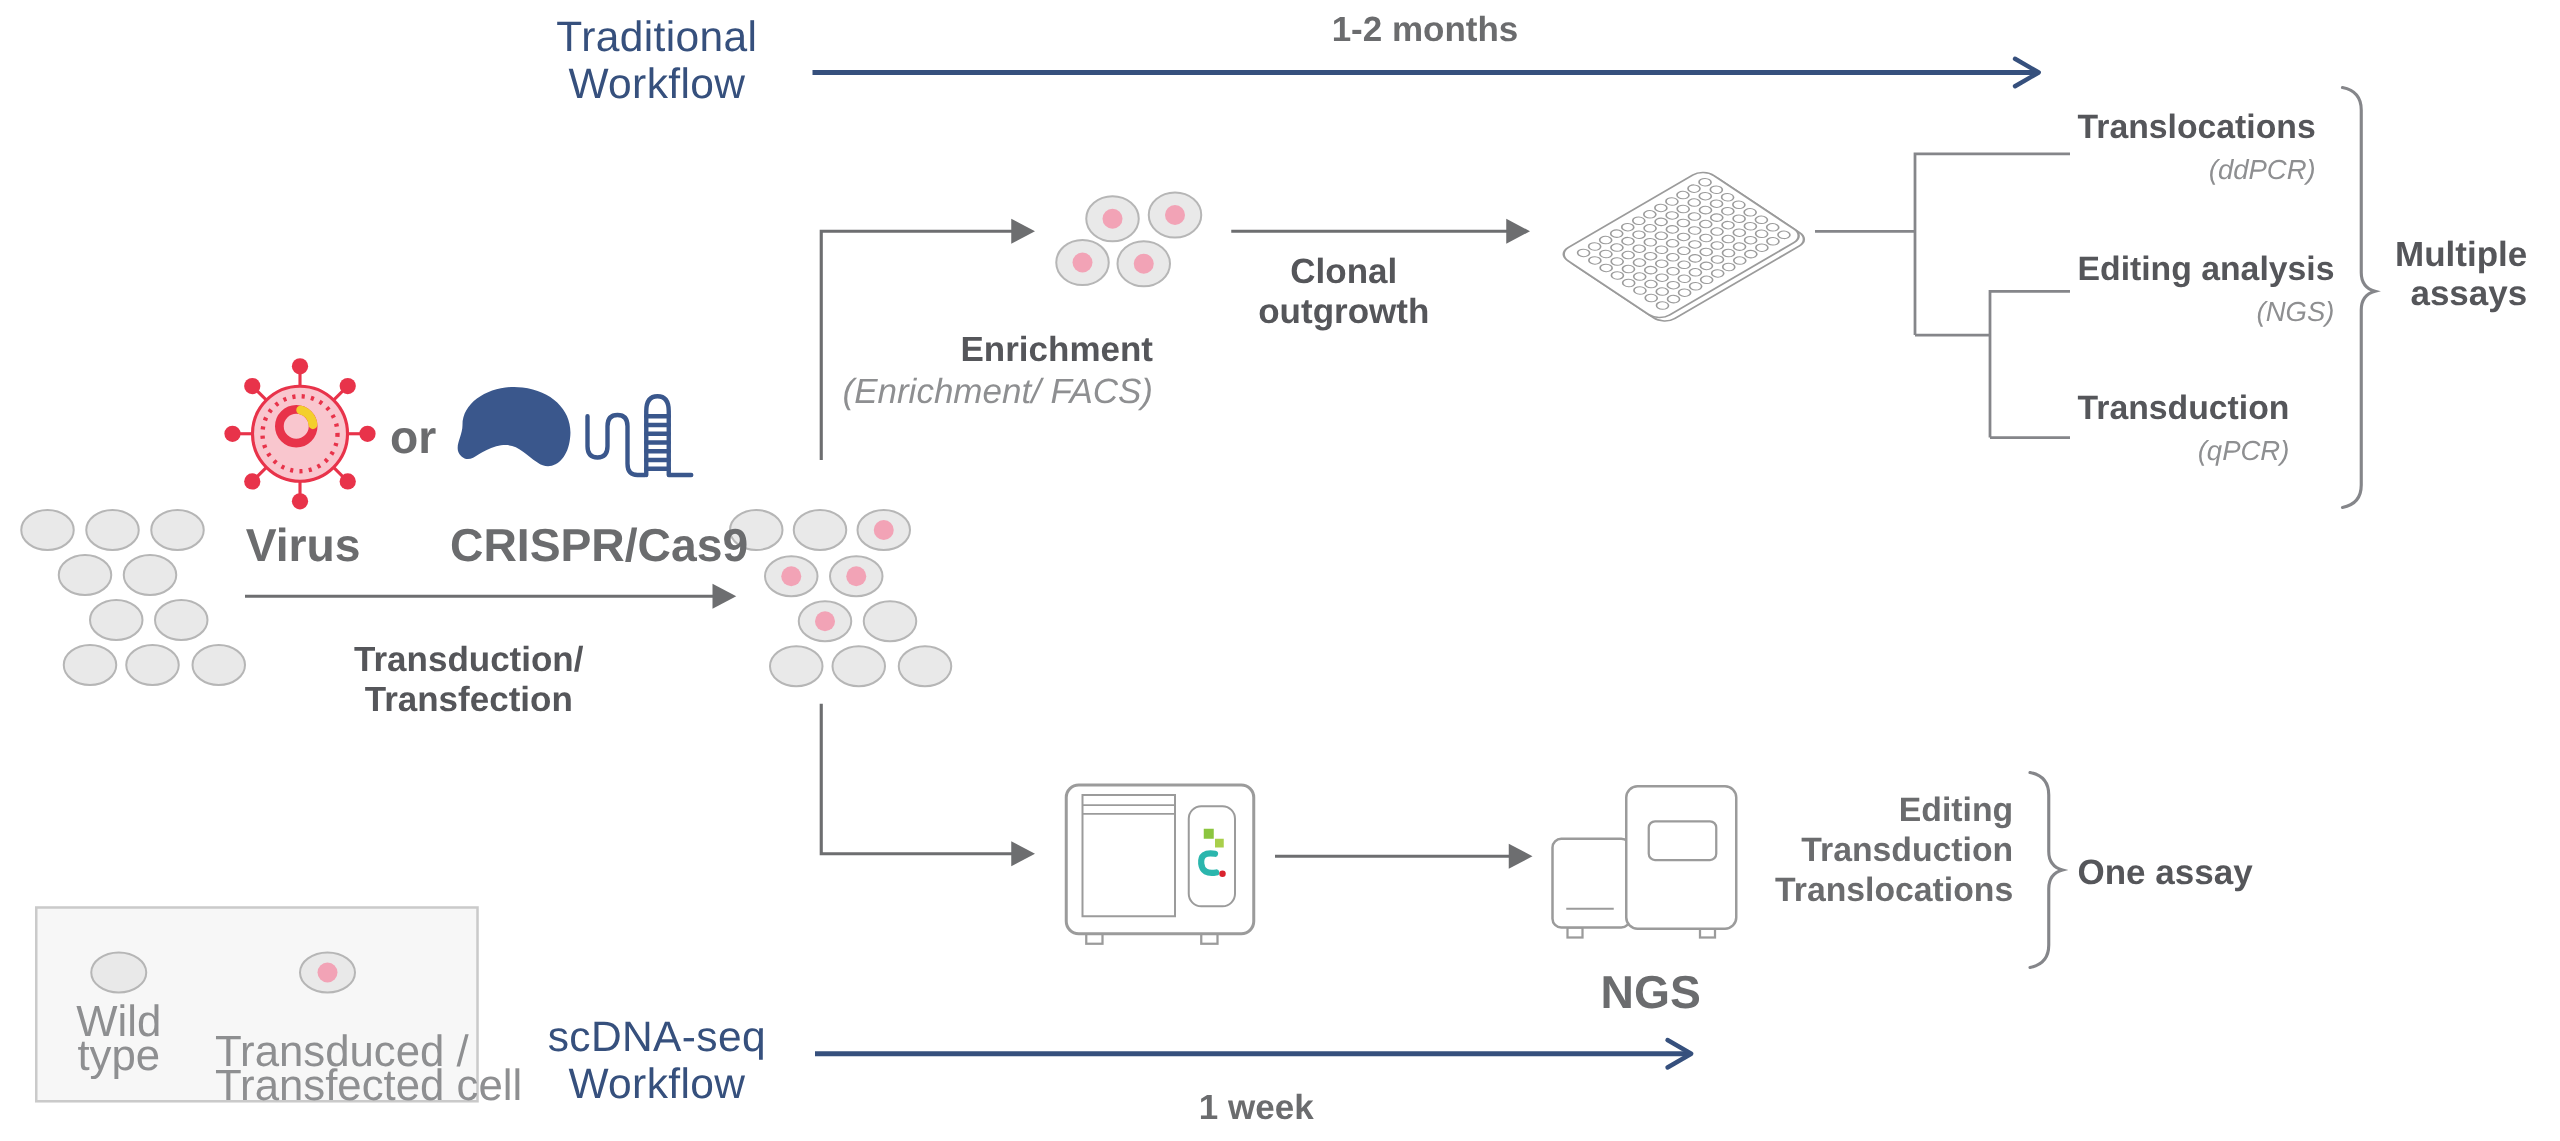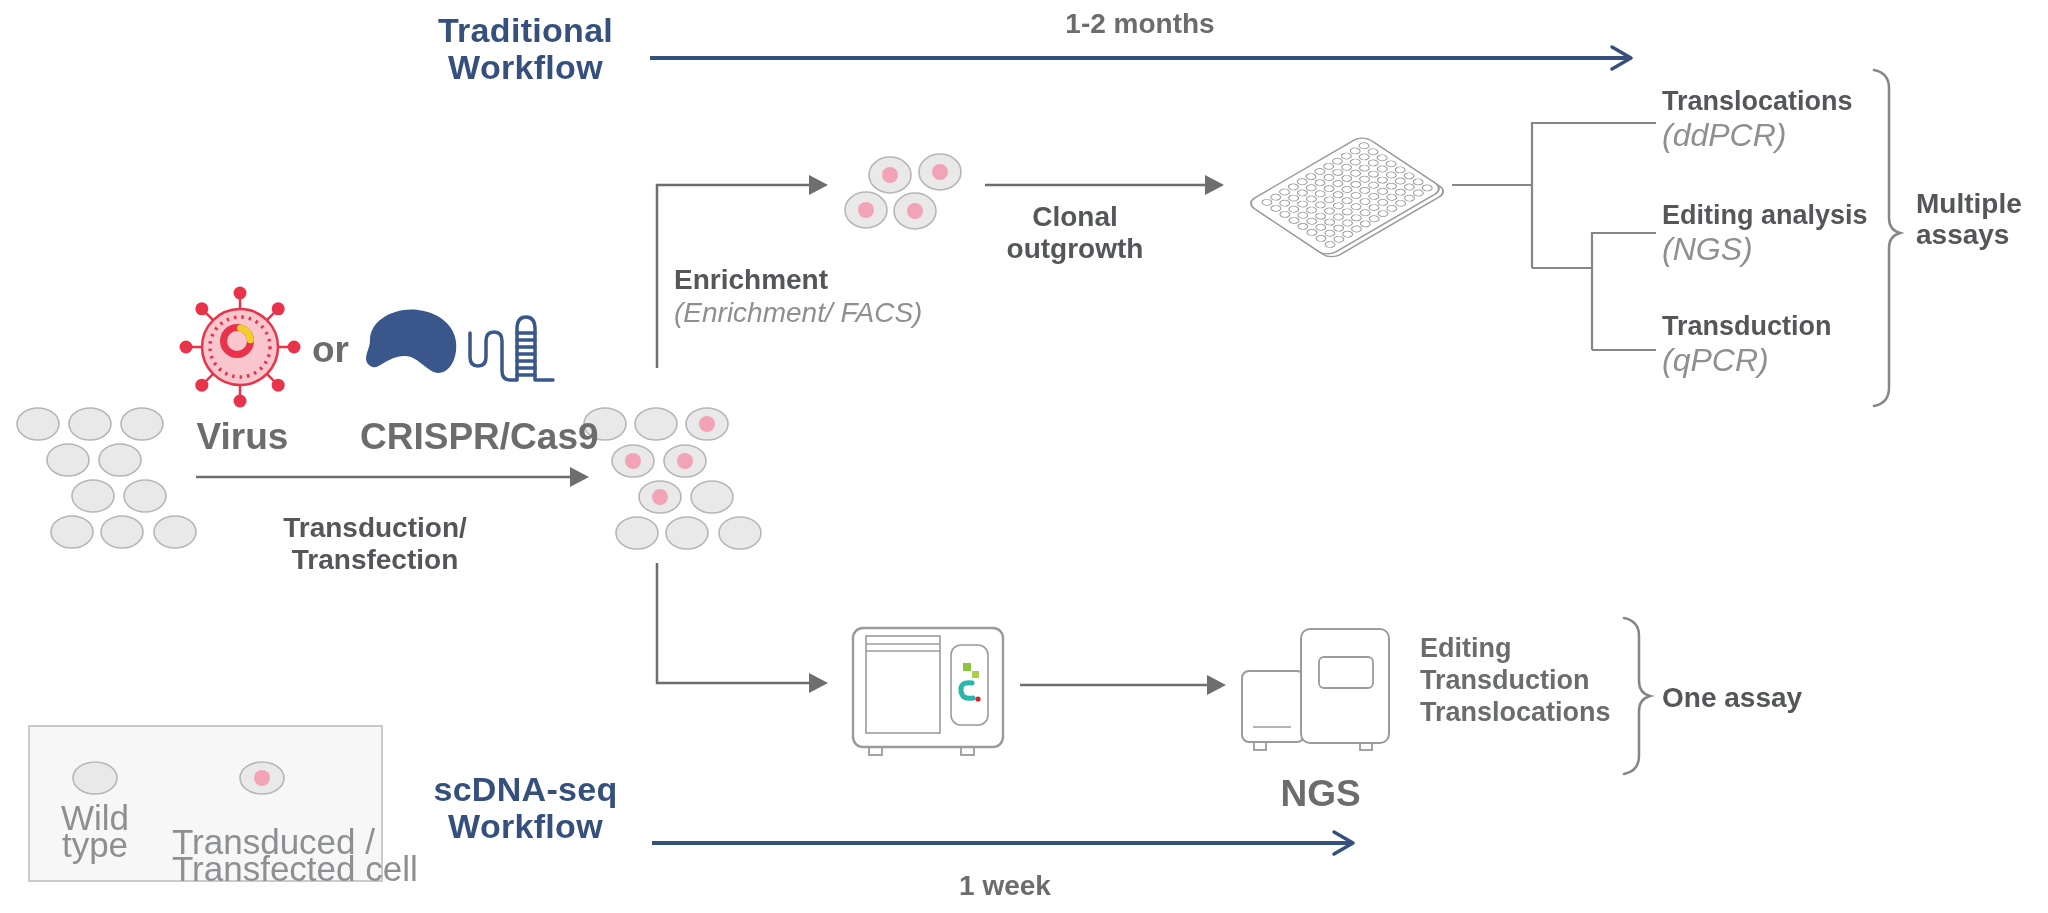--- a/index.html
+++ b/index.html
@@ -1,28 +1,28 @@
 <!DOCTYPE html>
 <html style="--navy: #36507d; --arrow-gray: #6d6e70; --tree-gray: #85868a; --text-dark: #55565a; --text-mid: #6b6c6e; --text-light: #8e8f91; --cell-fill: #e9e9e9; --cell-stroke: #b6b6b6; --nucleus-pink: #f2a3b6; --virus-red: #e8334a; --virus-fill: #f9c6ce; --plasmid-yellow: #f3cf2c; --cas9-navy: #3a578c; --machine-stroke: #9b9b9b; --legend-bg: #f7f7f7; --legend-border: #cacaca; --logo-green: #8bc53f; --logo-green2: #a9cf4b; --logo-teal: #2bb6ad; --logo-red: #d9232e;"><head>
 <meta charset="utf-8">
 <style>
   html,body{margin:0;padding:0;background:#ffffff;}
   .canvas{position:relative;width:2048px;height:913px;background:#ffffff;overflow:hidden;
           font-family:"Liberation Sans",sans-serif;}
   .gfx{position:absolute;left:0;top:0;pointer-events:none;}
   .legend-box{position:absolute;left:28px;top:725px;width:355px;height:157px;
               background:var(--legend-bg);border:2px solid var(--legend-border);box-sizing:border-box;}
-  .txt{position:absolute;font-family:"Liberation Sans",sans-serif;white-space:nowrap;}
+  .txt{position:absolute;font-family:"Liberation Sans",sans-serif;white-space:nowrap;text-align:right;}
   .center{text-align:center;}
-  .navy-title{color:var(--navy);font-weight:700;font-size:34px;line-height:37px;letter-spacing:.3px;}
+  .navy-title{color:var(--navy);font-weight:400;font-size:34px;line-height:37px;letter-spacing:.3px;}
   .duration{font-size:28px;font-weight:600;color:var(--text-mid);}
   .step{font-size:28px;font-weight:600;color:var(--text-dark);line-height:32px;}
   .iconlabel{font-size:37px;font-weight:600;color:var(--text-mid);}
   .outname{font-size:27px;font-weight:600;color:var(--text-dark);line-height:35px;}
-  .method{font-size:32px;font-style:italic;font-weight:400;color:var(--text-light);line-height:33px;}
+  .method{font-size:22px;font-style:italic;font-weight:400;color:var(--text-light);line-height:33px;}
   .summary{font-size:28px;font-weight:600;color:var(--text-dark);line-height:31px;}
   .sclist{font-size:27px;font-weight:600;color:var(--text-mid);line-height:32px;}
   .legendtxt{font-size:35px;font-weight:400;color:var(--text-light);line-height:27px;}
 </style>
 </head>
 <body>
 
 <div class="canvas">
 
   <div class="legend-box"></div>
@@ -343,20 +343,20 @@
 
   <div class="txt legendtxt center" style="left:45px;top:804px;width:100px;">
     <div>Wild</div>
     <div>type</div>
   </div>
   <div class="txt legendtxt center" style="left:172px;top:828px;width:185px;">
     <div>Transduced /</div>
     <div>Transfected cell</div>
   </div>
 
-  <div class="txt navy-title center" style="left:418px;top:771px;width:215px;">
+  <div class="txt navy-title center" style="left:418px;top:812px;width:215px;">
     <div>scDNA-seq</div>
     <div>Workflow</div>
   </div>
 
   <div class="txt duration center" style="left:925px;top:870px;width:160px;">1 week</div>
 
 </div>
 
 </body></html>

